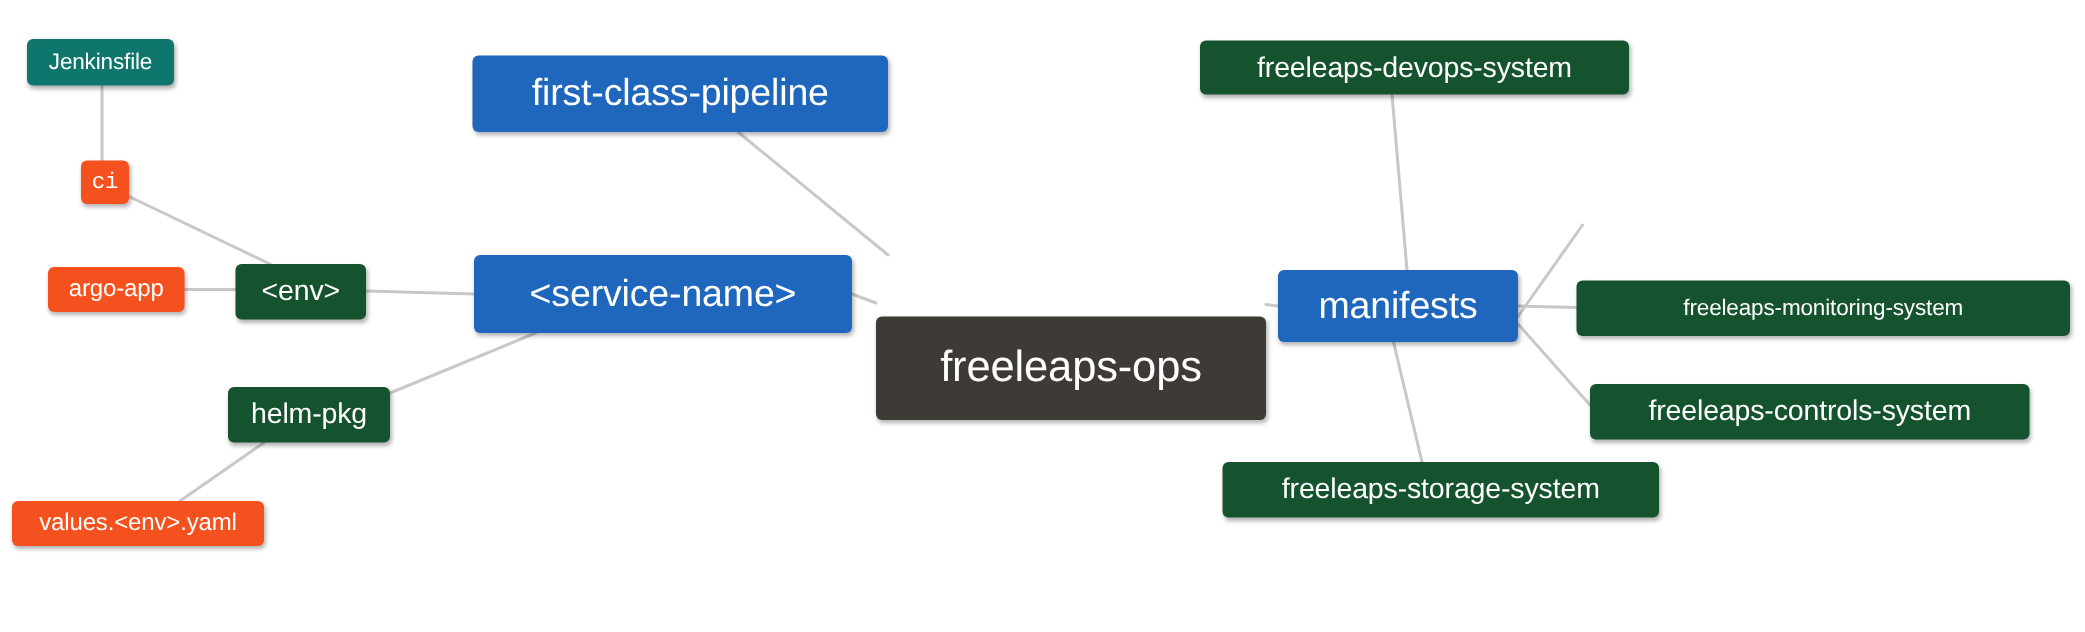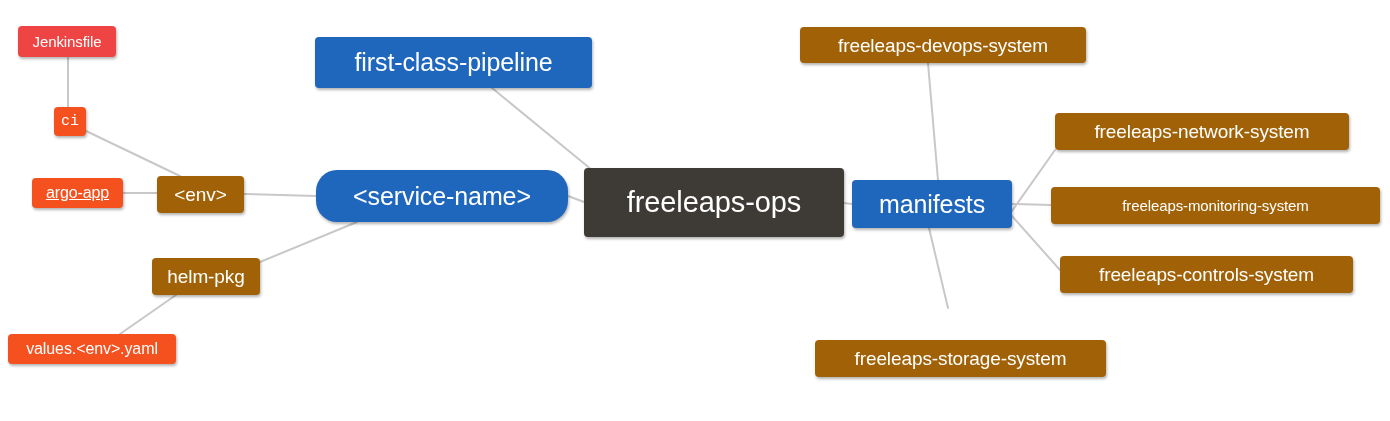--- a/index.html
+++ b/index.html
@@ -15,25 +15,25 @@
     position:absolute;
     box-sizing:border-box;
     display:flex;align-items:center;justify-content:center;
     color:#ffffff;
     border-radius:4px;
     white-space:nowrap;
     line-height:1;
     box-shadow:1px 2px 3px rgba(0,0,0,0.30);
     letter-spacing:-0.1px;
   }
-  .n-root  {background:#3e3a36;}
+  .n-root  {background:#3e3a36;margin-top:43px;}
   .n-blue  {background:#1f66bd;}
-  .n-green {background:#a16207;}
+  .n-green {background:#14532d;}
   .n-red   {background:#f4511e;}
-  .n-orange{background:#ef4444;}
+  .n-orange{background:#0f766e;}
 </style>
 </head>
 <body>
 
 <div id="canvas">
   <svg id="edges" viewBox="0 0 1390 421" xmlns="http://www.w3.org/2000/svg">
       <line x1="584" y1="202" x2="568" y2="196" stroke="#c8c8c8" stroke-width="2" stroke-linecap="round"></line>
       <line x1="592" y1="170" x2="492" y2="88" stroke="#c8c8c8" stroke-width="2" stroke-linecap="round"></line>
       <line x1="844" y1="203" x2="852" y2="204" stroke="#c8c8c8" stroke-width="2" stroke-linecap="round"></line>
       <line x1="938" y1="180" x2="928" y2="63" stroke="#c8c8c8" stroke-width="2" stroke-linecap="round"></line>
@@ -42,27 +42,26 @@
       <line x1="1012" y1="216" x2="1060" y2="270" stroke="#c8c8c8" stroke-width="2" stroke-linecap="round"></line>
       <line x1="929" y1="228" x2="948" y2="308" stroke="#c8c8c8" stroke-width="2" stroke-linecap="round"></line>
       <line x1="316" y1="196" x2="244" y2="194" stroke="#c8c8c8" stroke-width="2" stroke-linecap="round"></line>
       <line x1="357" y1="222" x2="260" y2="262" stroke="#c8c8c8" stroke-width="2" stroke-linecap="round"></line>
       <line x1="157" y1="193" x2="123" y2="193" stroke="#c8c8c8" stroke-width="2" stroke-linecap="round"></line>
       <line x1="180" y1="176" x2="84" y2="130" stroke="#c8c8c8" stroke-width="2" stroke-linecap="round"></line>
       <line x1="68" y1="107" x2="68" y2="57" stroke="#c8c8c8" stroke-width="2" stroke-linecap="round"></line>
       <line x1="176" y1="295" x2="120" y2="334" stroke="#c8c8c8" stroke-width="2" stroke-linecap="round"></line>
     </svg>
 <div class="node n-root" style="left: 584px; top: 168px; width: 260px; height: 69px; font-size: 29px;">freeleaps-ops</div>
-    <div class="node n-blue" style="left: 316px; top: 170px; width: 252px; height: 52px; font-size: 25px; border-radius: 21px;">&lt;service-name&gt;</div>
+    <div class="node n-blue" style="left: 316px; top: 170px; width: 252px; height: 52px; font-size: 25px;">&lt;service-name&gt;</div>
     <div class="node n-blue" style="left: 315px; top: 37px; width: 277px; height: 51px; font-size: 25px;">first-class-pipeline</div>
     <div class="node n-blue" style="left: 852px; top: 180px; width: 160px; height: 48px; font-size: 25px;">manifests</div>
     <div class="node n-green" style="left: 157px; top: 176px; width: 87px; height: 37px; font-size: 19px;">&lt;env&gt;</div>
     <div class="node n-green" style="left: 152px; top: 258px; width: 108px; height: 37px; font-size: 19px;">helm-pkg</div>
     <div class="node n-green" style="left: 800px; top: 27px; width: 286px; height: 36px; font-size: 19px;">freeleaps-devops-system</div>
-    <div class="node n-green" style="left: 1055px; top: 113px; width: 294px; height: 37px; font-size: 19px;">freeleaps-network-system</div>
     <div class="node n-green" style="left: 1051px; top: 187px; width: 329px; height: 37px; font-size: 15px;">freeleaps-monitoring-system</div>
     <div class="node n-green" style="left: 1060px; top: 256px; width: 293px; height: 37px; font-size: 19px;">freeleaps-controls-system</div>
-    <div class="node n-green" style="left: 815px; top: 308px; width: 291px; height: 37px; font-size: 19px; margin-top: 32px;">freeleaps-storage-system</div>
+    <div class="node n-green" style="left: 815px; top: 308px; width: 291px; height: 37px; font-size: 19px;">freeleaps-storage-system</div>
     <div class="node n-red" style="left: 54px; top: 107px; width: 32px; height: 29px; font-size: 15px; font-family: Liberation Mono, monospace;">ci</div>
-    <div class="node n-red" style="left: 32px; top: 178px; width: 91px; height: 30px; font-size: 16px; text-decoration: underline;">argo-app</div>
+    <div class="node n-red" style="left: 32px; top: 178px; width: 91px; height: 30px; font-size: 16px;">argo-app</div>
     <div class="node n-red" style="left: 8px; top: 334px; width: 168px; height: 30px; font-size: 16px;">values.&lt;env&gt;.yaml</div>
     <div class="node n-orange" style="left: 18px; top: 26px; width: 98px; height: 31px; font-size: 15px;">Jenkinsfile</div>
   </div>
 
 </body></html>

